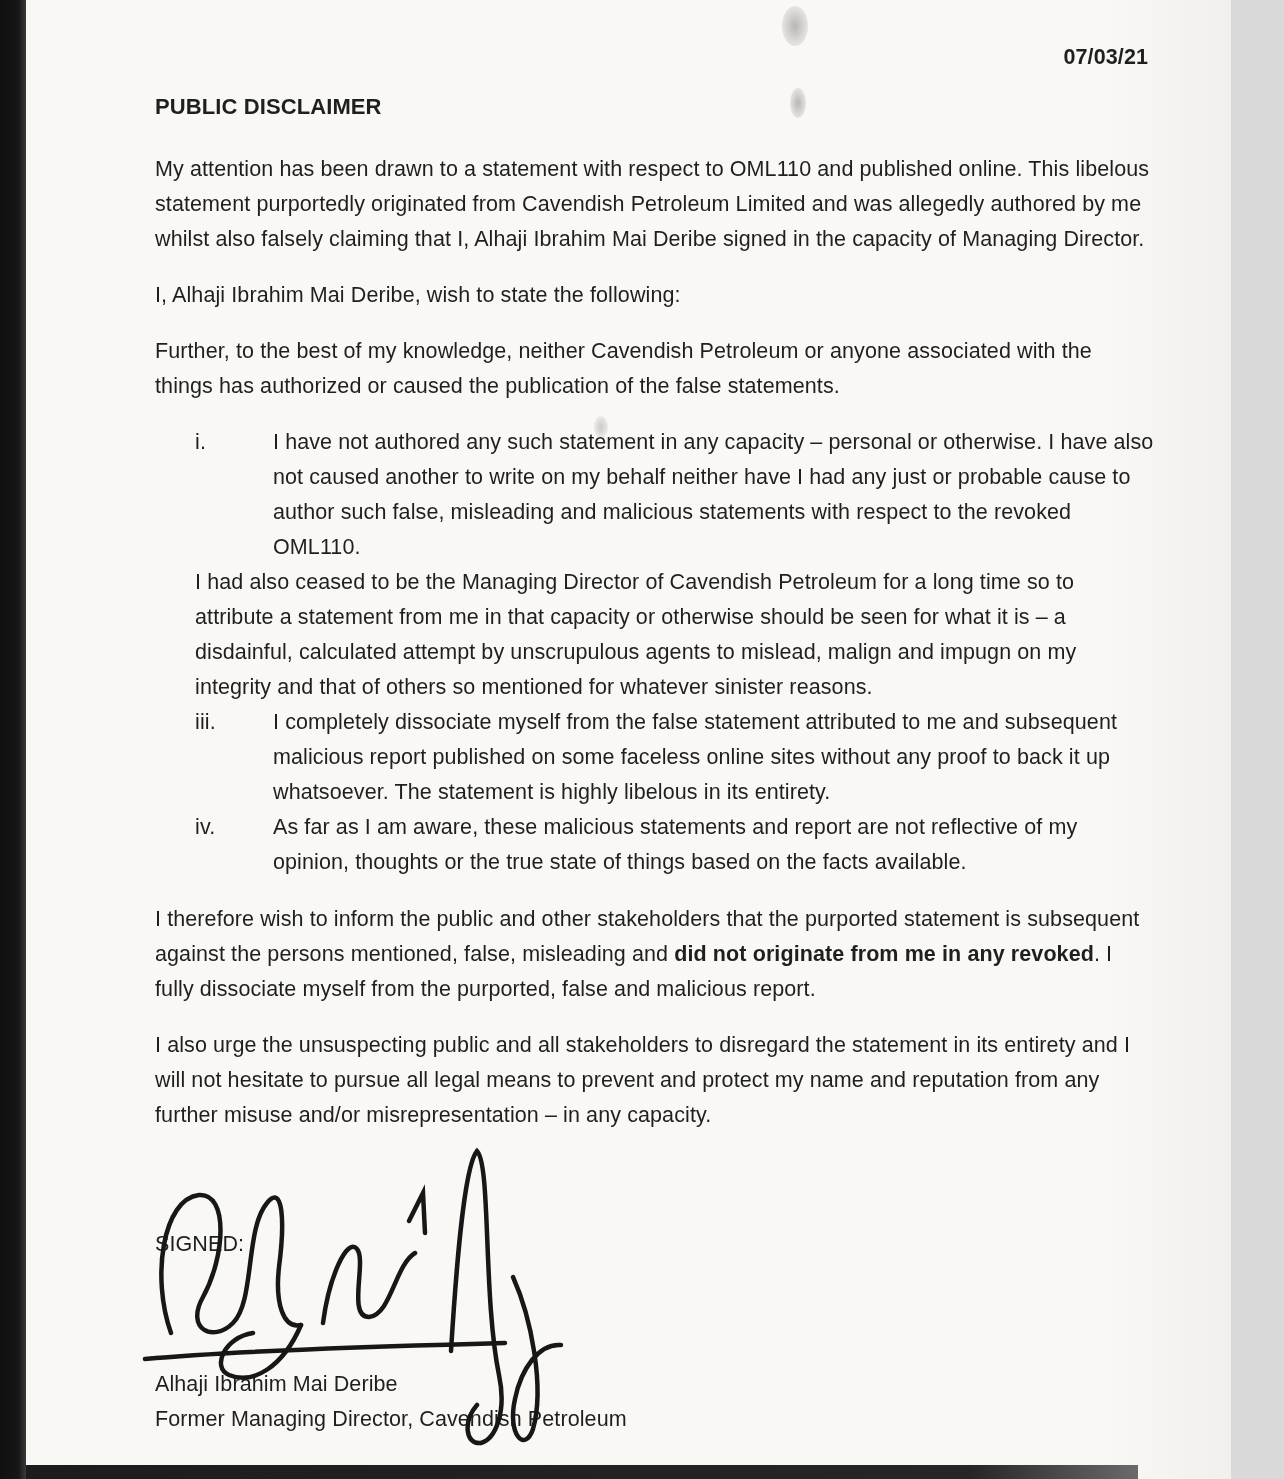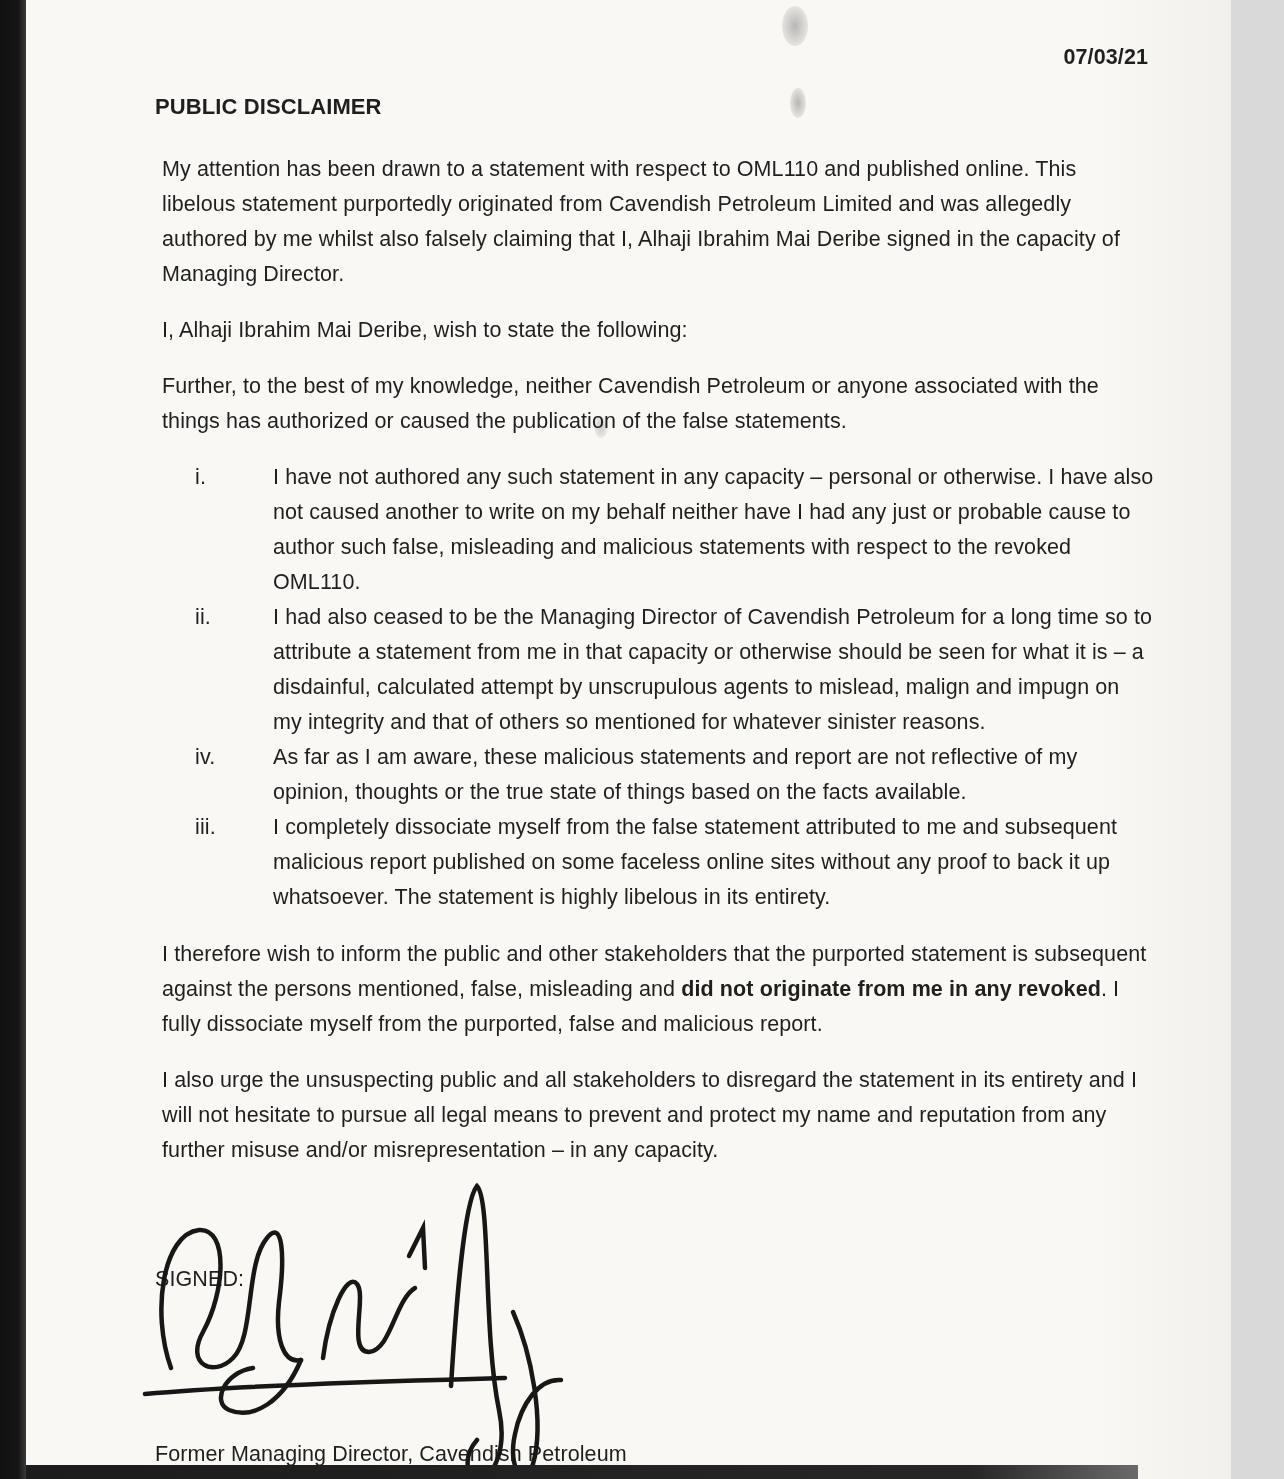--- a/index.html
+++ b/index.html
@@ -65,21 +65,21 @@
     text-align: right;
     font-weight: bold;
     padding-right: 6px;
     margin-bottom: 14px;
   }
   .doc-title {
     font-weight: bold;
     font-size: 22px;
     margin: 4px 0 28px 0;
   }
-  .para { margin: 0 0 21px 7px; }
+  .para { margin: 0 0 21px 0; }
   .list { margin: 4px 0 22px 40px; }
   .list-item { display: flex; }
   .list-marker {
     width: 78px;
     flex: 0 0 78px;
   }
   .list-text { flex: 1; }
   .bold { font-weight: bold; }
 
   
@@ -137,30 +137,29 @@
     <p class="para">I, Alhaji Ibrahim Mai Deribe, wish to state the following:</p>
 
     <p class="para">Further, to the best of my knowledge, neither Cavendish Petroleum or anyone associated with the things has authorized or caused the publication of the false statements.</p>
 
     <div class="list">
       <div class="list-item">
         <div class="list-marker">i.</div>
         <div class="list-text">I have not authored any such statement in any capacity – personal or otherwise. I have also not caused another to write on my behalf neither have I had any just or probable cause to author such false, misleading and malicious statements with respect to the revoked OML110.</div>
       </div>
       <div class="list-item">
-        <div class="list-marker">ii.</div>
         <div class="list-text">I had also ceased to be the Managing Director of Cavendish Petroleum for a long time so to attribute a statement from me in that capacity or otherwise should be seen for what it is – a disdainful, calculated attempt by unscrupulous agents to mislead, malign and impugn on my integrity and that of others so mentioned for whatever sinister reasons.</div>
+      </div>
+      <div class="list-item">
+        <div class="list-marker">iii.</div>
+        <div class="list-text">I completely dissociate myself from the false statement attributed to me and subsequent malicious report published on some faceless online sites without any proof to back it up whatsoever. The statement is highly libelous in its entirety.</div>
       </div>
       <div class="list-item">
         <div class="list-marker">iv.</div>
         <div class="list-text">As far as I am aware, these malicious statements and report are not reflective of my opinion, thoughts or the true state of things based on the facts available.</div>
-      </div>
-      <div class="list-item">
-        <div class="list-marker">iii.</div>
-        <div class="list-text">I completely dissociate myself from the false statement attributed to me and subsequent malicious report published on some faceless online sites without any proof to back it up whatsoever. The statement is highly libelous in its entirety.</div>
       </div>
     </div>
 
     <p class="para"><span>I therefore wish to inform the public and other stakeholders that the purported statement is subsequent against the persons mentioned, false, misleading and </span><span class="bold">did not originate from me in any revoked</span><span>. I fully dissociate myself from the purported, false and malicious report.</span></p>
 
     <p class="para">I also urge the unsuspecting public and all stakeholders to disregard the statement in its entirety and I will not hesitate to pursue all legal means to prevent and protect my name and reputation from any further misuse and/or misrepresentation – in any capacity.</p>
 
     <div class="sig-area">
       <svg class="sig-scrawl" width="600" height="320" viewBox="0 0 600 320" fill="none" xmlns="http://www.w3.org/2000/svg">
         <g stroke="#171717" stroke-width="4.5" stroke-linecap="round" fill="none">
@@ -173,17 +172,18 @@
           <path d="M276,84 L290,56 L292,96"></path>
 
           <path d="M318,214 C322,150 330,30 344,14 C358,28 350,160 366,238 C374,276 362,302 348,306 C332,308 330,284 344,268"></path>
 
           <path d="M380,140 C398,180 412,250 400,292 C392,316 374,298 382,262 C388,232 406,206 428,208"></path>
 
           <path d="M12,222 C120,212 300,208 372,206"></path>
         </g>
       </svg>
       <div class="signed-label">SIGNED:</div>
+      <div class="sig-name">Alhaji Ibrahim Mai Deribe</div>
       <div class="sig-role">Former Managing Director, Cavendish Petroleum</div>
     </div>
 
   </div>
 </div>
 
 </body></html>

